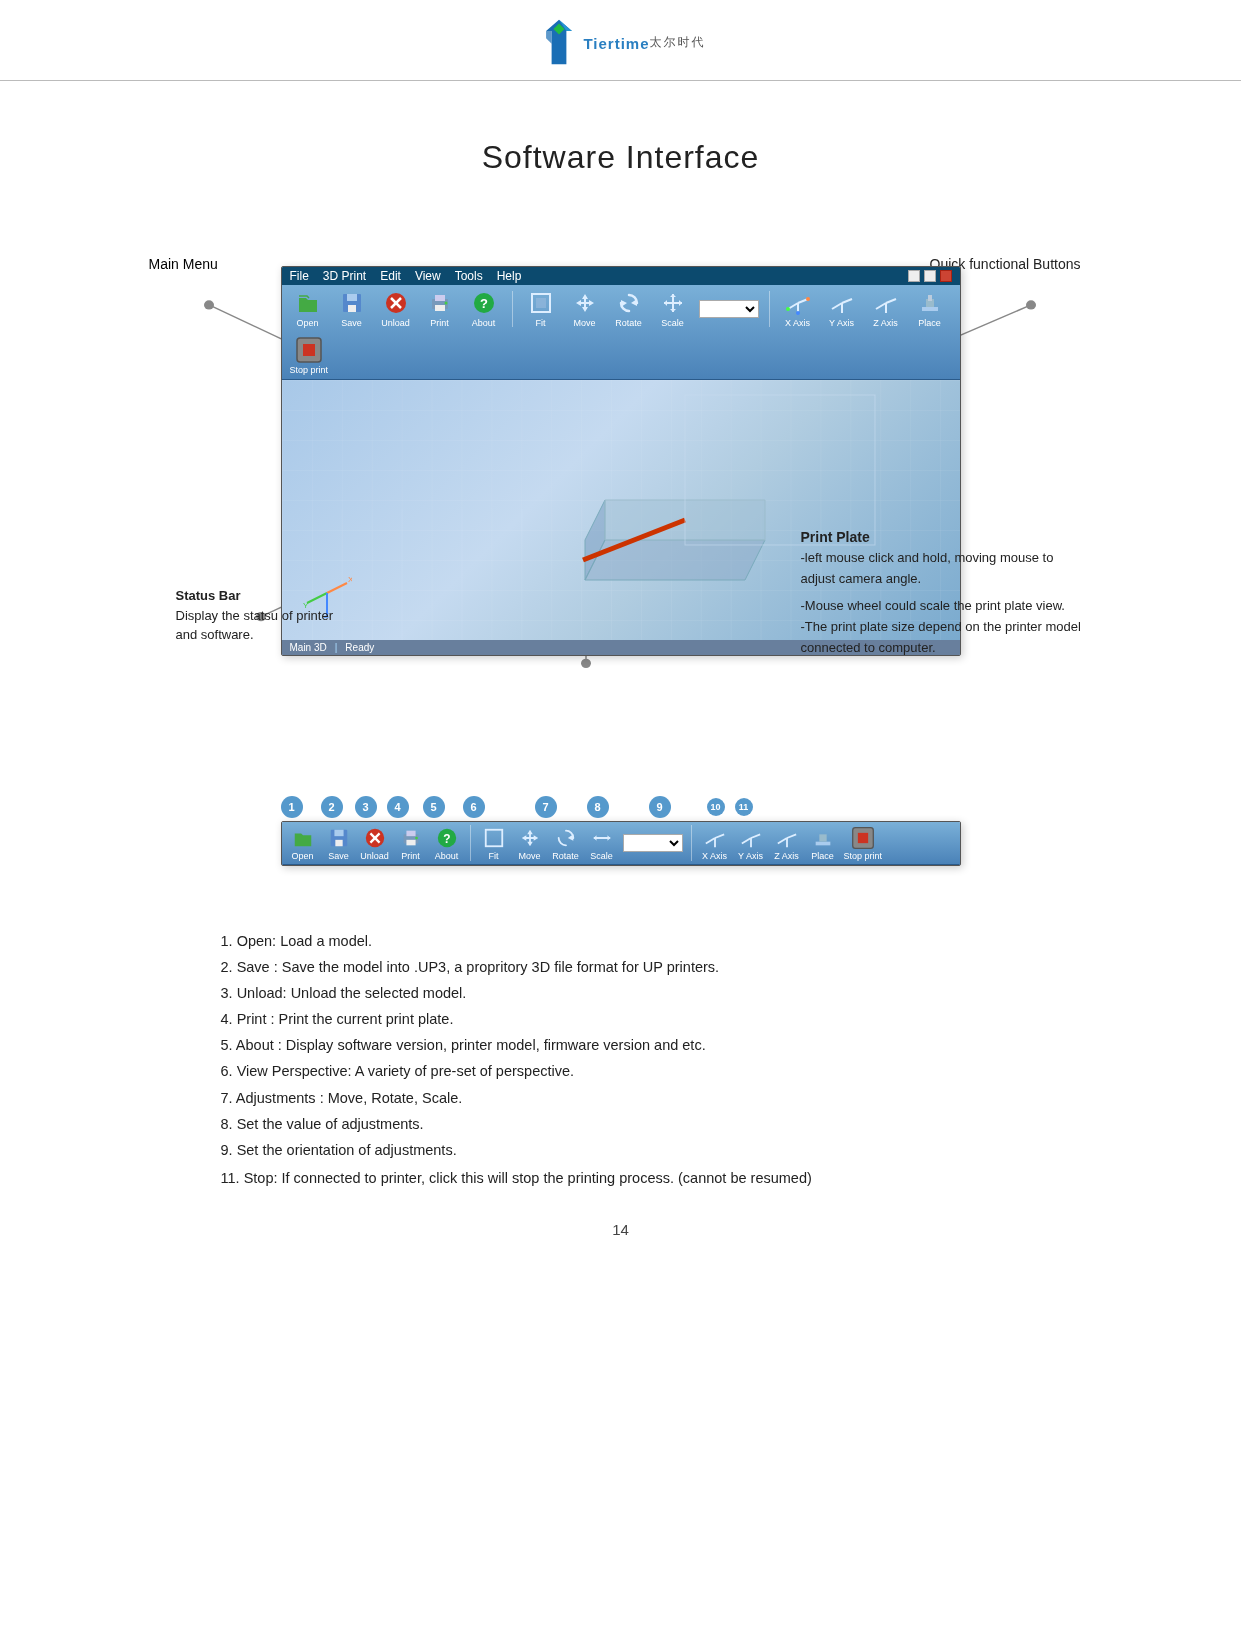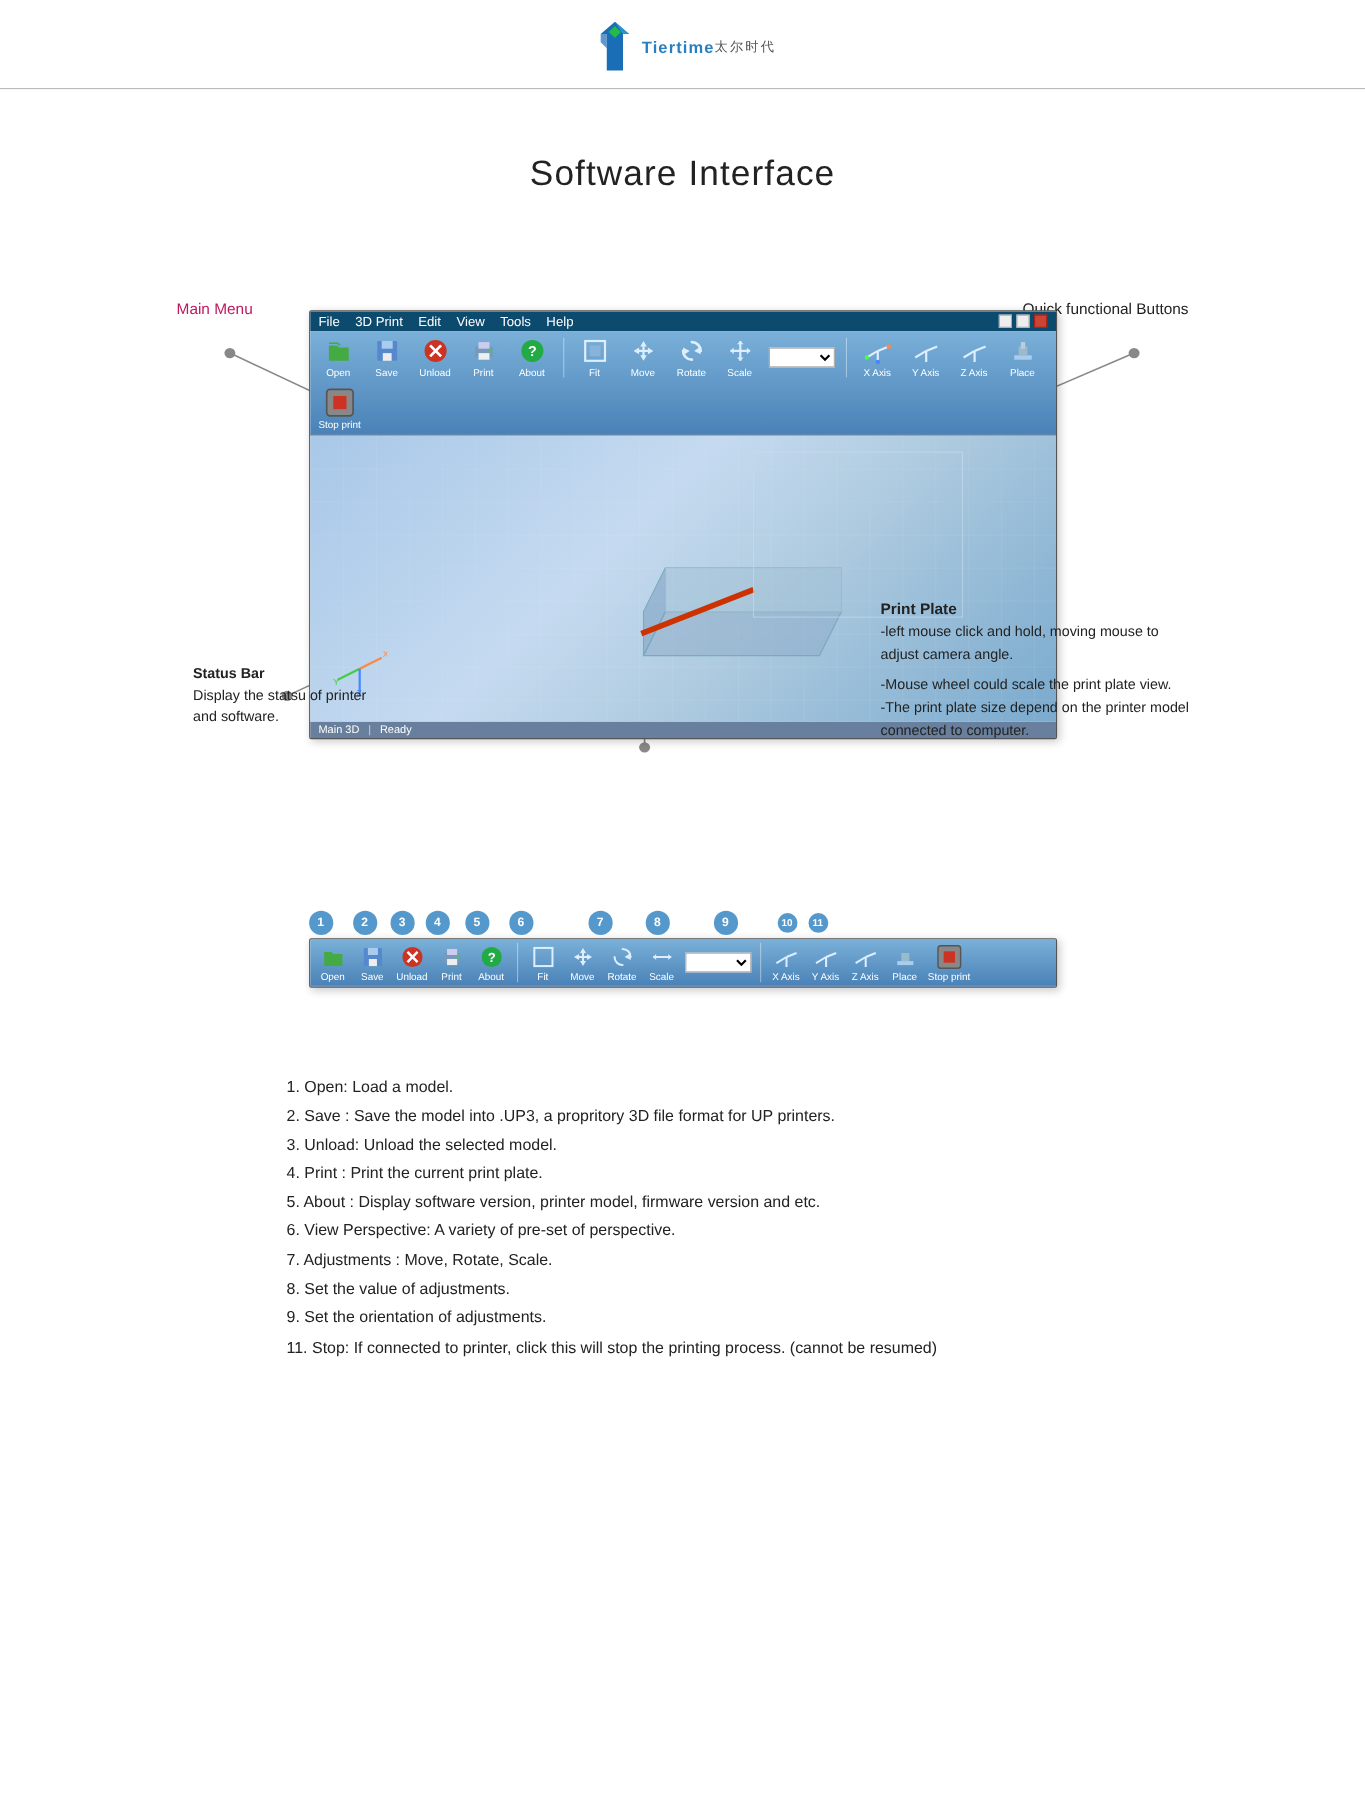--- a/index.html
+++ b/index.html
@@ -49,22 +49,21 @@
       color: #222;
       margin: 28px 0 0 0;
       letter-spacing: 1px;
     }
     .main-content {
       width: 100%;
       max-width: 1100px;
       padding: 30px 60px;
       display: flex;
       flex-direction: column;
-      align-items: flex-end;
-      gap: 16px;
+      align-items: center;
     }
     
     .sw-screenshot {
       width: 680px;
       margin: 60px auto 0 auto;
       display: block;
       position: relative;
     }
     .sw-window {
       width: 100%;
@@ -163,23 +162,23 @@
     }
     
     .annotations-wrapper {
       position: relative;
       width: 100%;
       padding: 0 0 60px 0;
     }
     .ann-main-menu {
       position: absolute;
       top: 50px;
-      left: 30px;
+      left: 18px;
       font-size: 14px;
-      color: #be185d;
+      color: #000000;
       font-weight: 500;
     }
     .ann-quick-buttons {
       position: absolute;
       top: 50px;
       right: 30px;
       font-size: 14px;
       color: #222;
       font-weight: 500;
     }
@@ -749,13 +748,14 @@
     <div class="desc-item">
       <span>9.</span>
       <span>Set the orientation of adjustments.</span>
     </div>
     <div class="desc-item" style="margin-top:2px;">
       <span>11.</span>
       <span>Stop: If connected to printer, click this will stop the printing process. (cannot be resumed)</span>
     </div>
   </div>
 
+  <div class="page-number">14</div>
 </div>
 
 </body></html>

